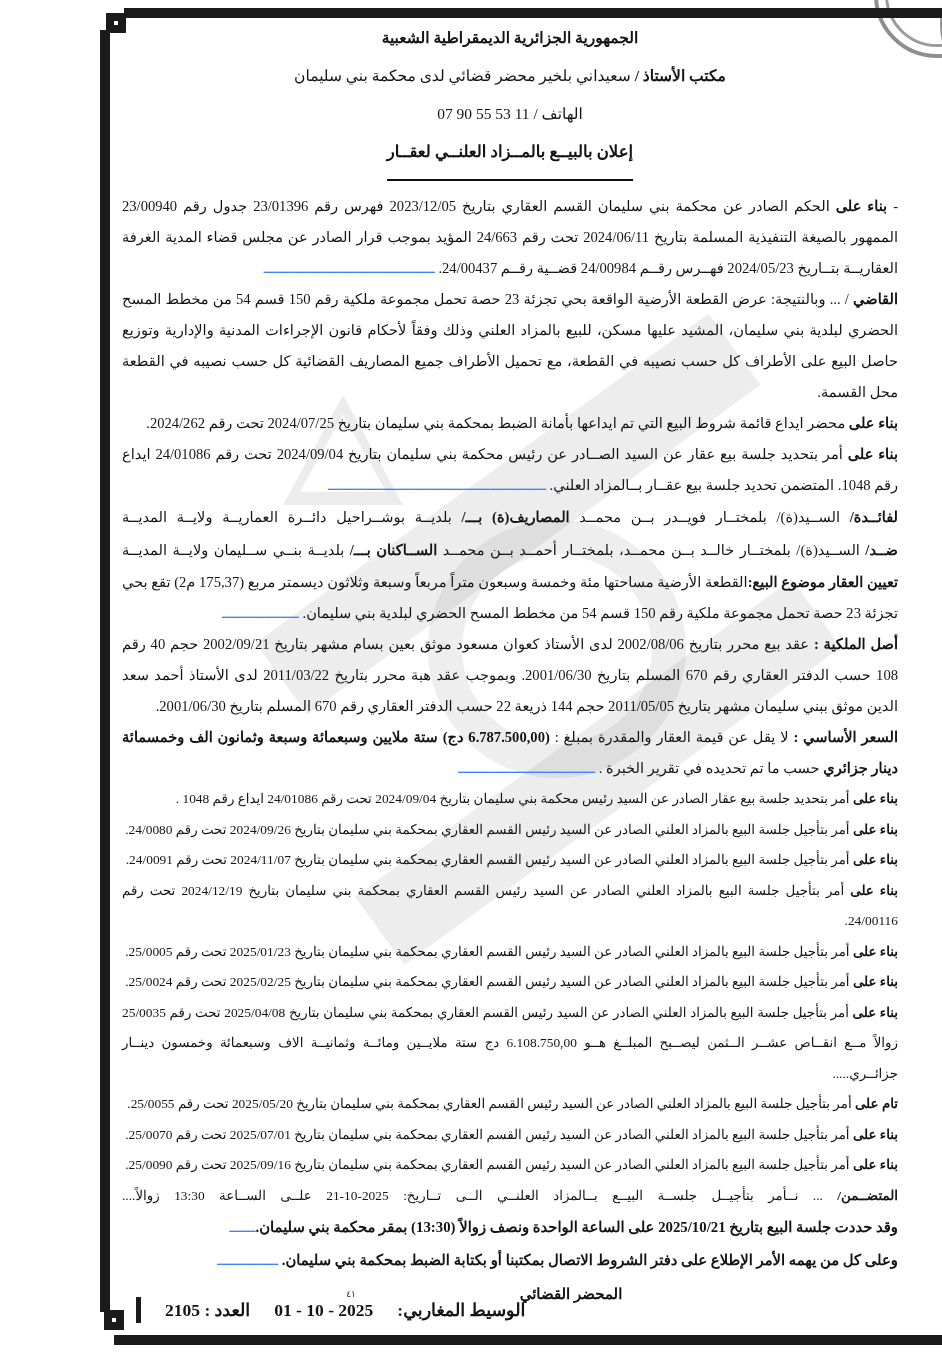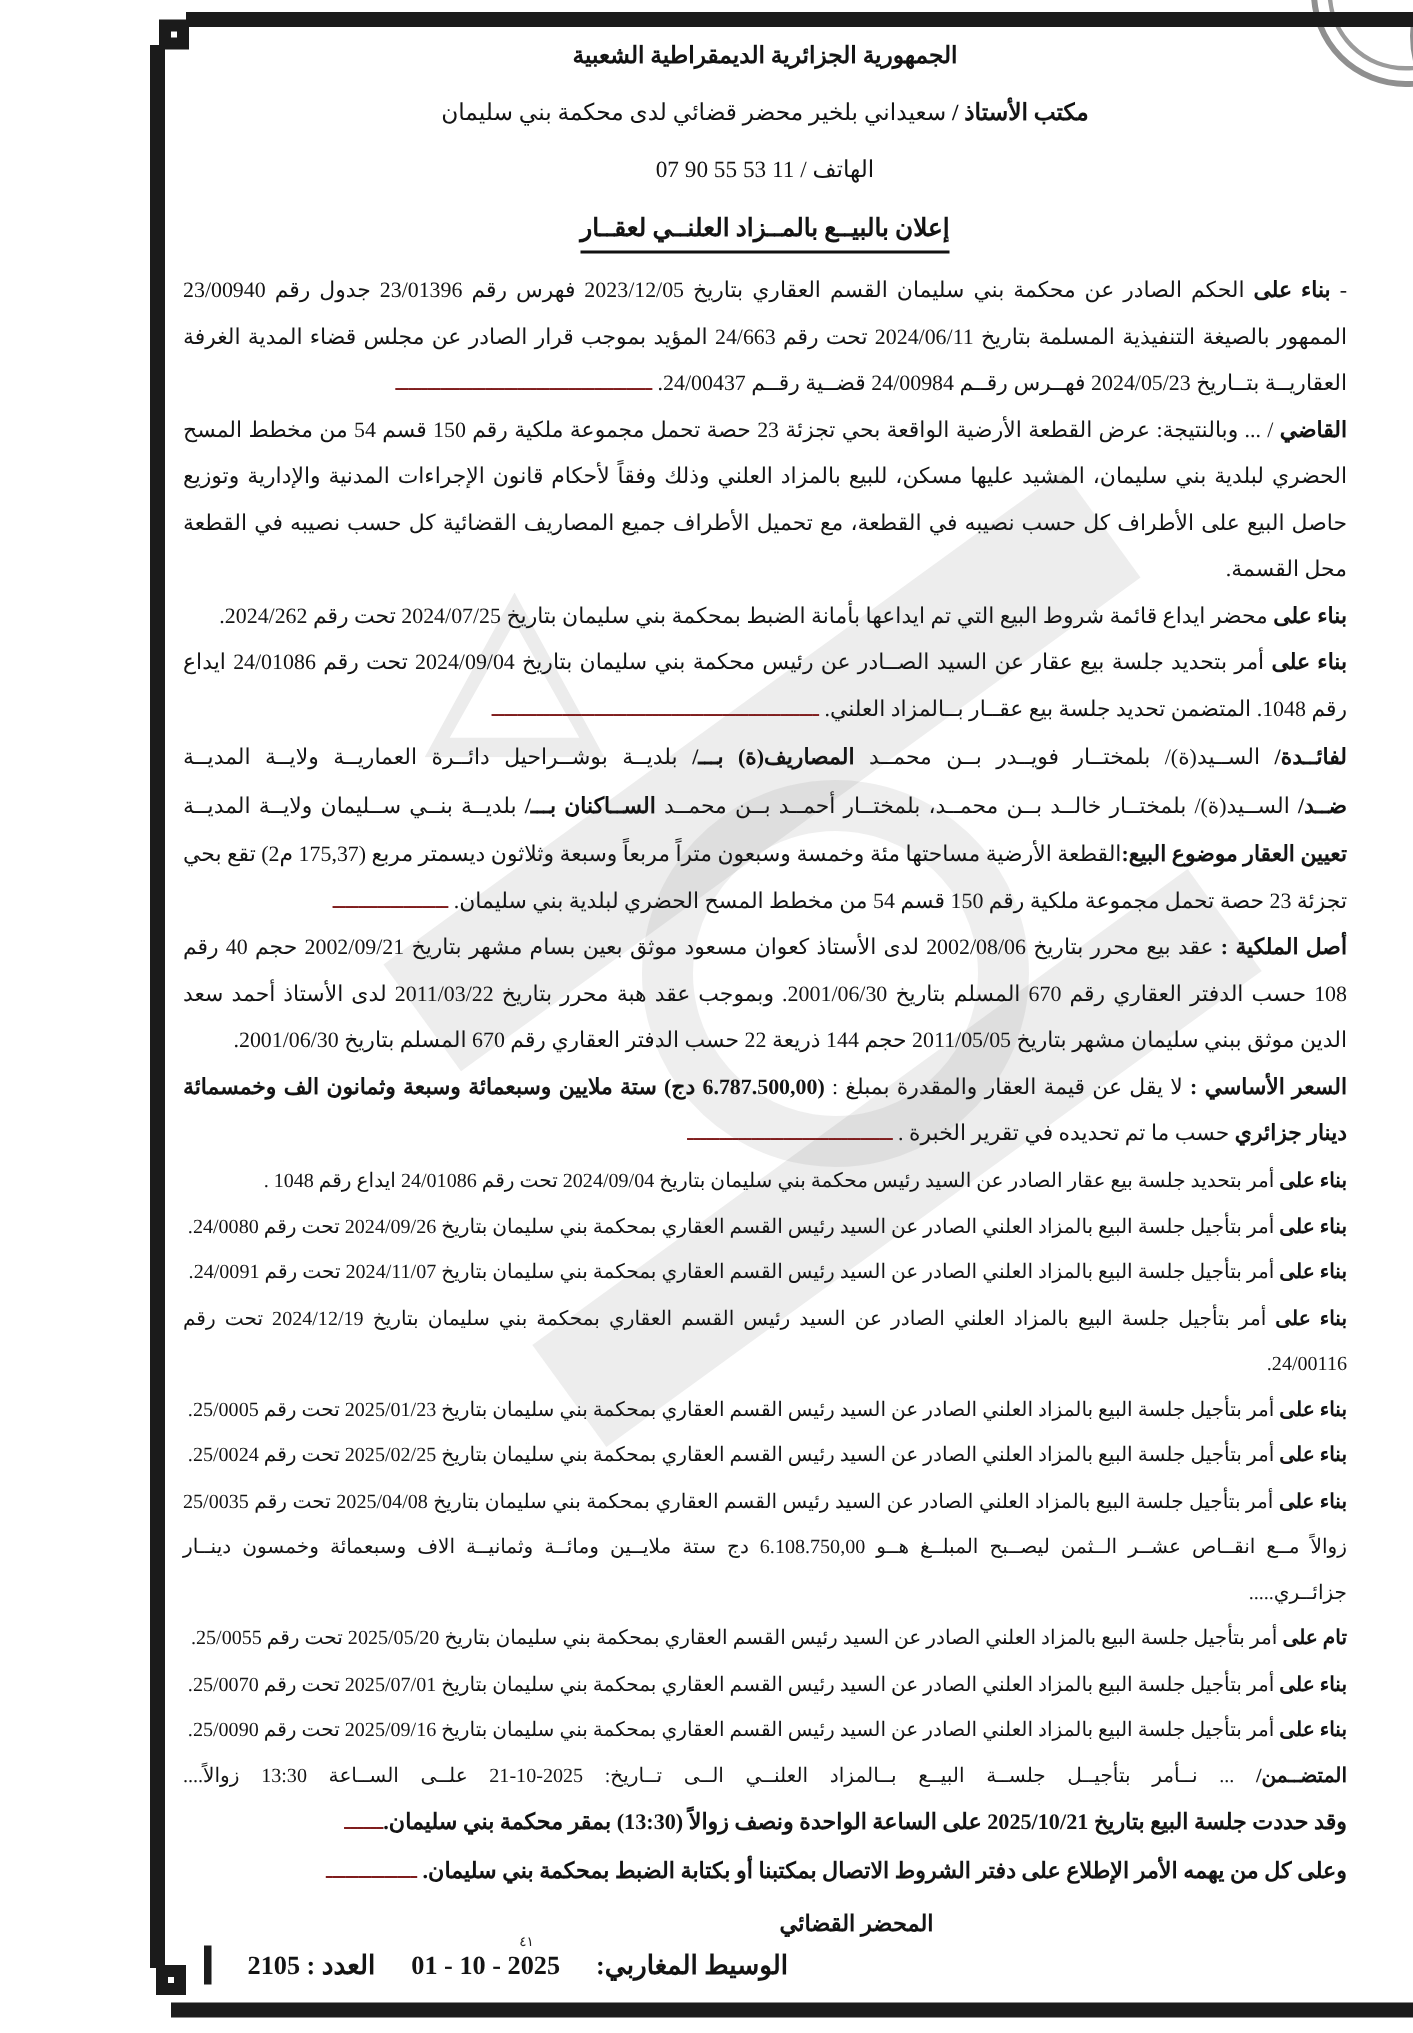--- a/index.html
+++ b/index.html
@@ -34,29 +34,29 @@
   .wm-ring{position:absolute;left:350px;top:520px;width:190px;height:190px;
     border:34px solid rgba(140,140,140,0.15);border-radius:50%;transform:rotate(-36deg);}
   .wm-tri{position:absolute;left:205px;top:395px;width:120px;height:110px;
     background:rgba(150,150,150,0.18);
     clip-path:polygon(50% 0,100% 100%,0 100%,50% 0,50% 18%,14% 88%,86% 88%,50% 18%);}
   
   .content{position:absolute;top:26px;right:44px;left:44px;z-index:2;}
   .hdr{text-align:center;}
   .h-line{margin:0 0 15px;font-size:15.5px;line-height:23px;}
   .h-title{display:inline-block;margin:2px 0 10px;font-size:16.5px;font-weight:bold;
-    border-bottom:2px solid #111;padding-bottom:5px;}
+    border-bottom:2px solid #111;padding-bottom:17px;}
   .para{margin:0;text-align:justify;font-size:14.6px;line-height:31px;}
   .para.parties{text-align-last:justify;line-height:33px;}
   .para.stretch{text-align-last:justify;}
   .para.list{font-size:13.4px;line-height:30.5px;}
   .para.tail{font-size:14.8px;line-height:33px;}
   .bold{font-weight:bold;}
   .underline{text-decoration:underline;}
-  .filler{color:#7f1d1d;}
+  .filler{color:#3b82f6;}
   .signature{font-weight:bold;font-size:15px;margin:8px 0 0;text-align:center;padding-left:122px;}
   
   .footer{position:absolute;left:58px;top:1297px;z-index:4;display:flex;direction:rtl;
     align-items:center;gap:24px;font-weight:bold;font-size:17.5px;white-space:nowrap;}
   .footer .date-wrap{position:relative;display:inline-block;}
   .footer .mark{position:absolute;top:-11px;left:72px;font-size:9px;font-weight:normal;color:#222;}
   .footer-tick{width:5px;height:26px;background:#1b1b1b;}
 </style>
 </head>
 <body>

